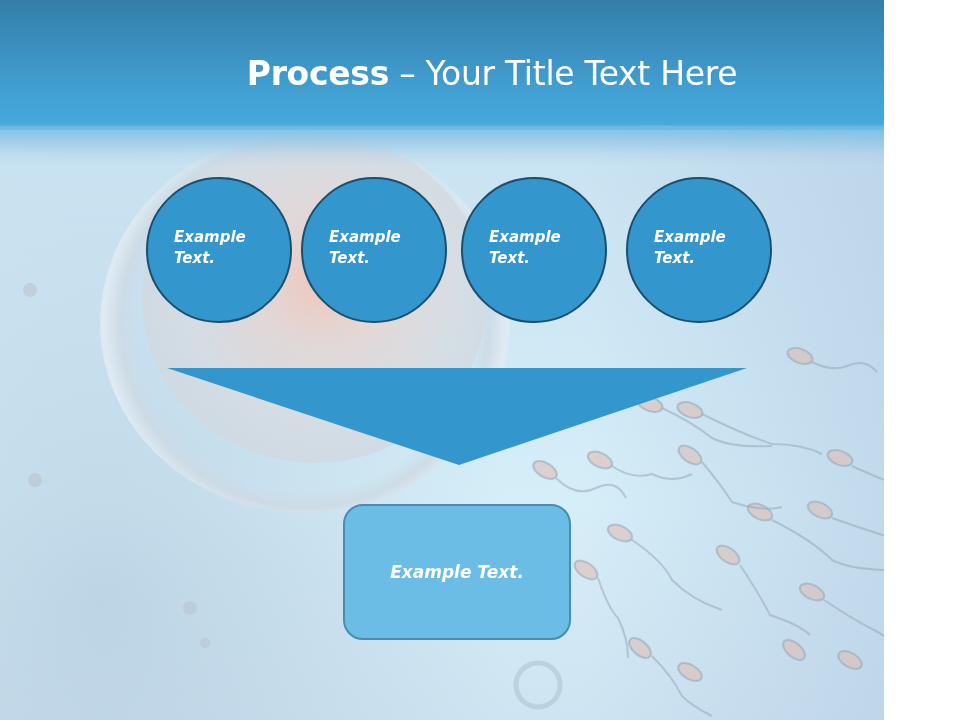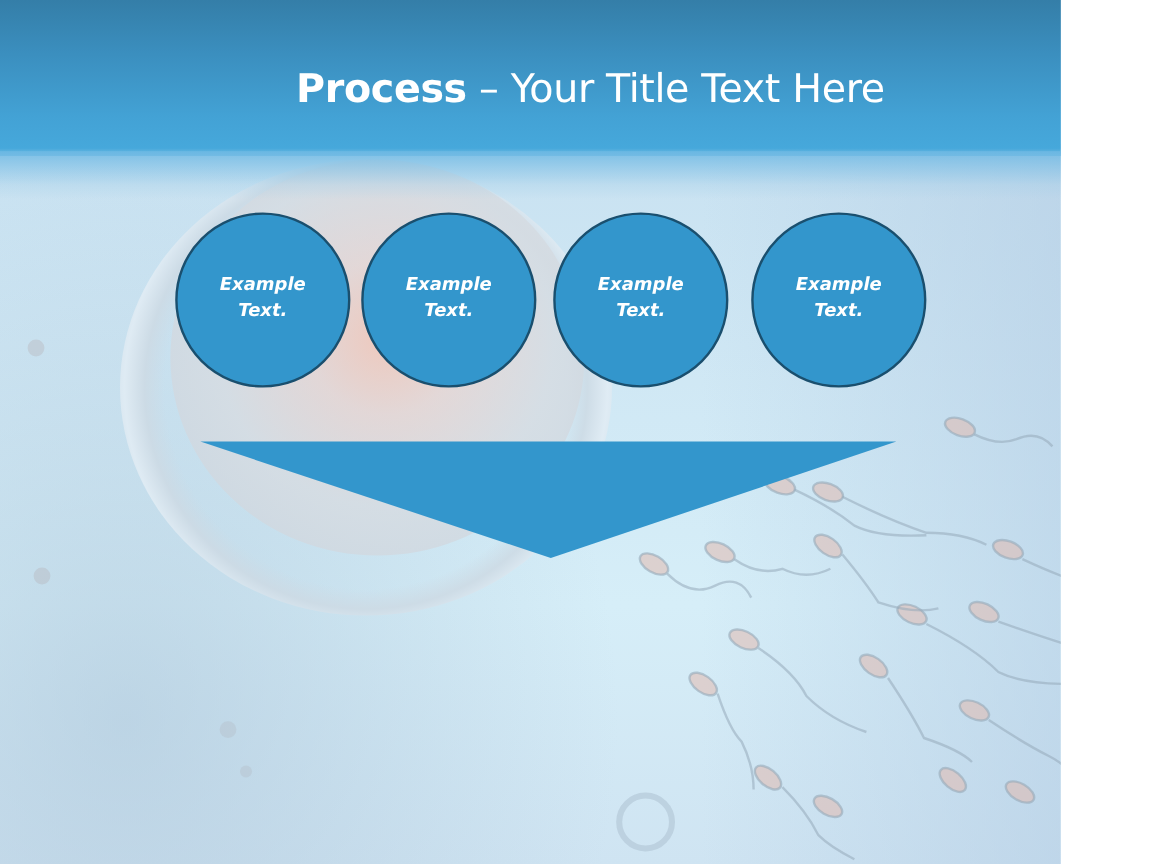--- a/index.html
+++ b/index.html
@@ -17,21 +17,21 @@
            background: radial-gradient(circle at 52% 45%, rgba(244,196,180,0.85) 0%, rgba(236,210,204,0.7) 25%, rgba(214,220,226,0.85) 55%, rgba(200,210,220,0.8) 100%); }
   .header { position: absolute; left: 0; top: 0; width: 960px; height: 130px;
            background: linear-gradient(180deg, #347ea8 0%, #3b8fbf 35%, #43a2d5 75%, #46a8db 95%, rgba(70,168,219,0.6) 100%); }
   .header-fade { position: absolute; left: 0; top: 126px; width: 960px; height: 40px;
            background: linear-gradient(180deg, rgba(110,185,228,0.85) 0%, rgba(160,205,232,0.3) 70%, rgba(190,220,240,0) 100%); }
   .title { position: absolute; left: 0; top: 52px; width: 984px; text-align: center; color: #ffffff;
            font-family: "DejaVu Sans", sans-serif; font-size: 33px; line-height: 44px; letter-spacing: -0.3px; }
   .title .bold { font-weight: bold; }
   .circle { position: absolute; width: 146px; height: 146px; border-radius: 50%; background: #3396cc;
            border: 2.5px solid #1a4f6e; box-sizing: border-box; display: flex; align-items: center; justify-content: center;
-           color: #ffffff; font-weight: bold; font-style: italic; font-size: 15px; line-height: 23px; text-align: center;
+           color: #ffffff; font-weight: bold; font-style: italic; font-size: 15px; line-height: 23px; text-align: left;
            font-family: "DejaVu Sans", sans-serif; }
   .circle span { display: block; width: 90px; margin-top: -2px; }
   .arrow { position: absolute; left: 0; top: 0; width: 960px; height: 720px; pointer-events: none; }
   .box { position: absolute; left: 343px; top: 504px; width: 228px; height: 136px; box-sizing: border-box;
          background: #6bbde6; border: 2.5px solid #4a8bb0; border-radius: 20px; display: flex; align-items: center;
          justify-content: center; color: #ffffff; font-weight: bold; font-style: italic; font-size: 17px;
          font-family: "DejaVu Sans", sans-serif; }
   .deco { position: absolute; left: 0; top: 0; width: 960px; height: 720px; }
 </style>
 </head>
@@ -116,13 +116,16 @@
     <span>
       <span>Example</span>
       <span>Text.</span>
     </span>
   </div>
 
   <svg class="arrow" viewBox="0 0 960 720">
     <polygon points="167,368 747,368 459,465" fill="#3396cc"></polygon>
   </svg>
 
+  <div class="box">
+    <span>Example Text.</span>
+  </div>
 </div>
 
 </body></html>

